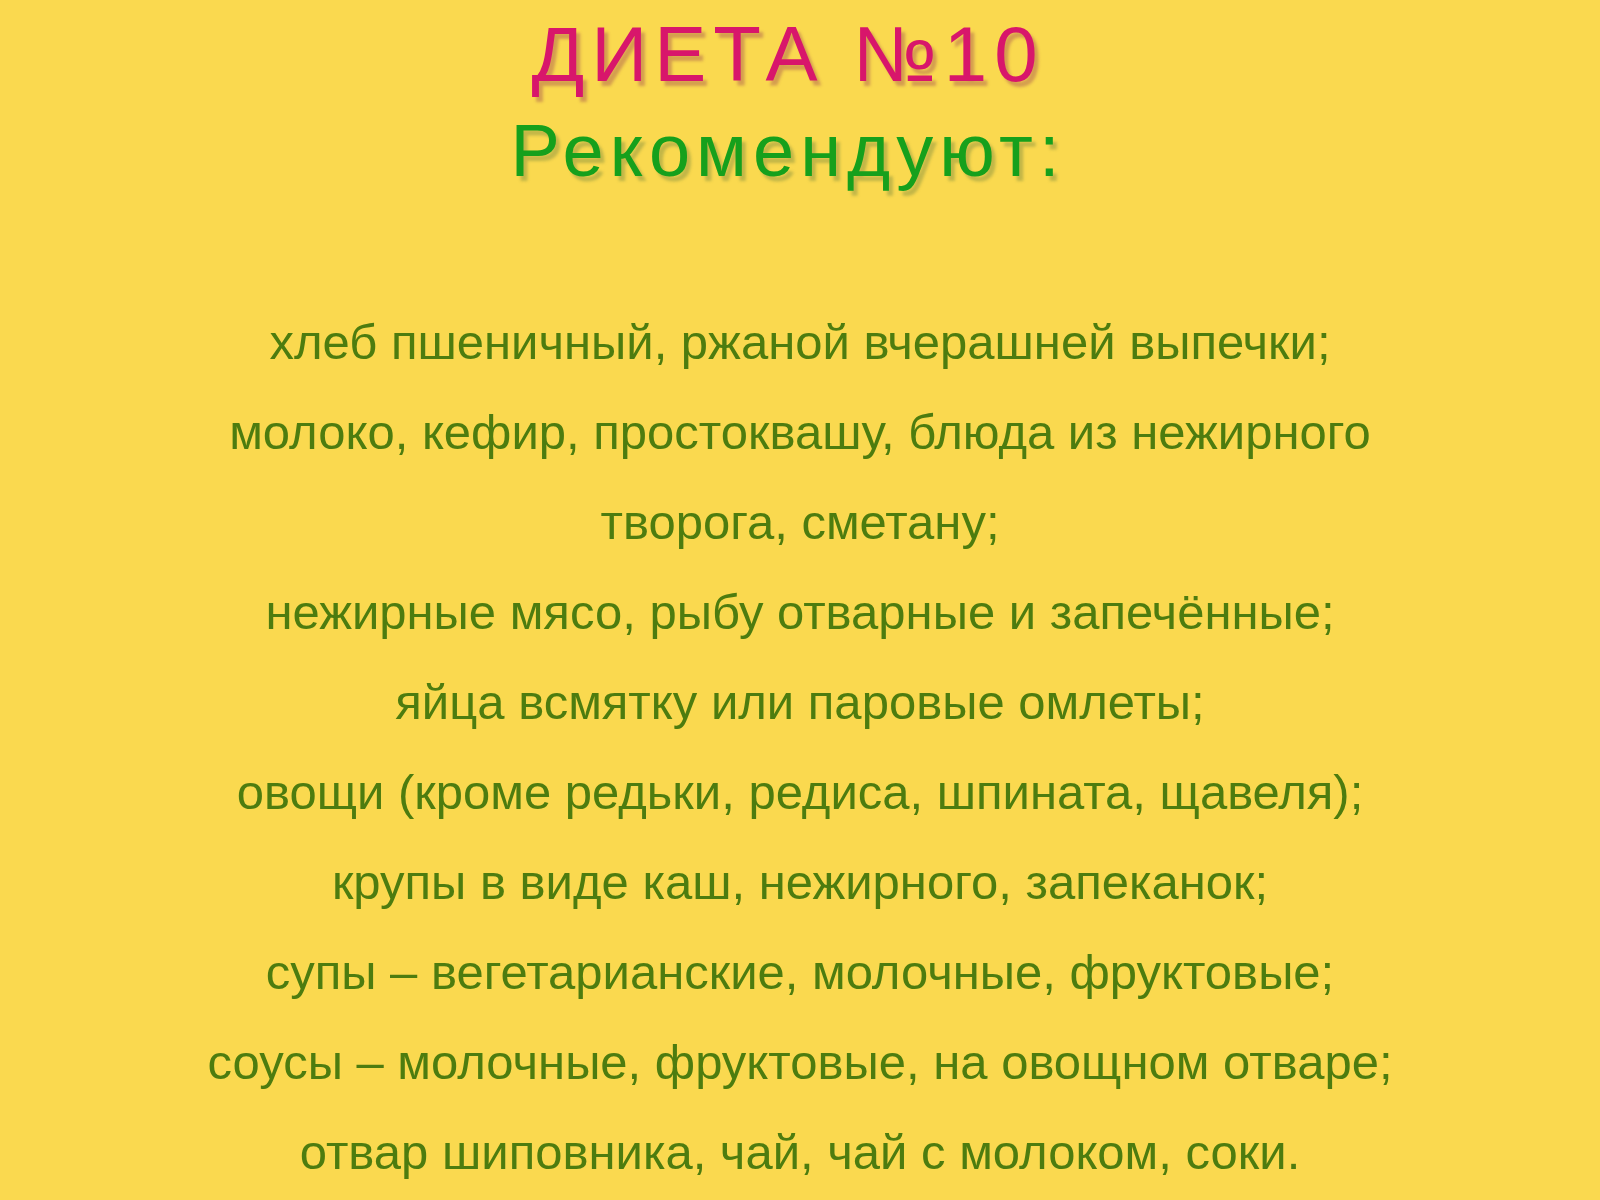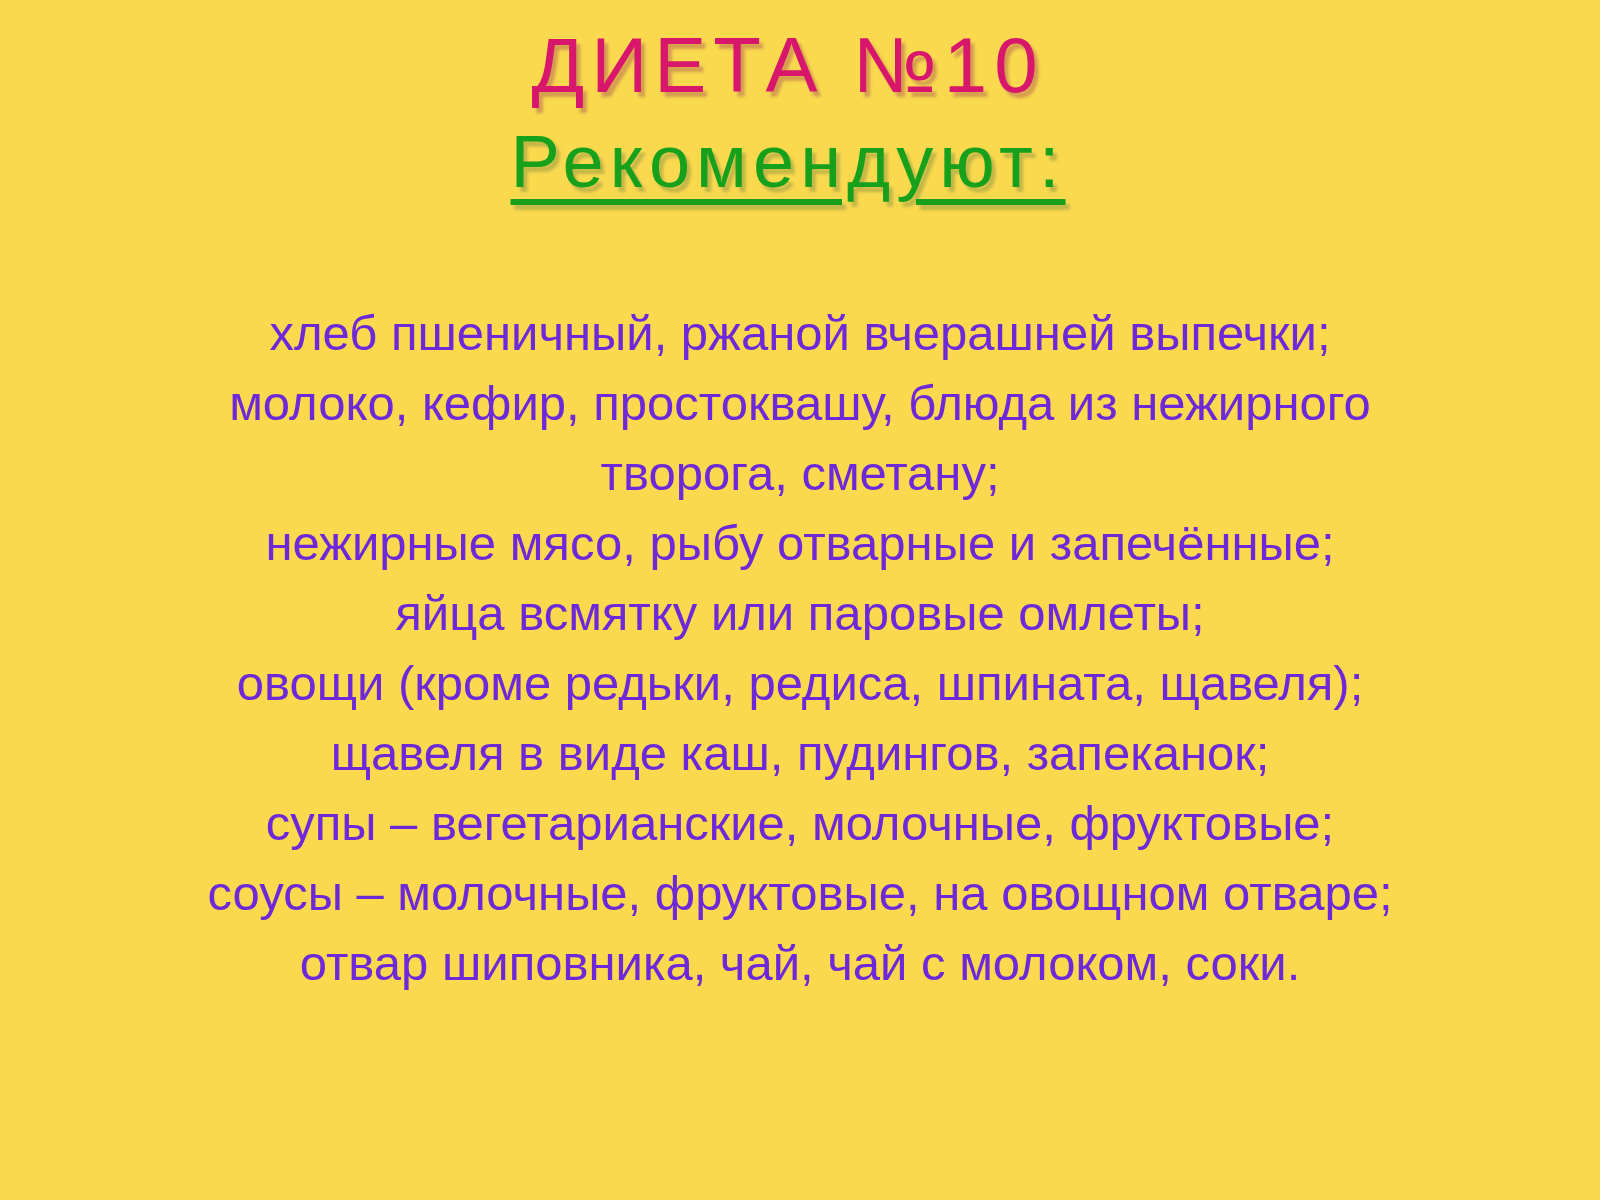--- a/index.html
+++ b/index.html
@@ -19,21 +19,21 @@
 
   .slide {
     position: relative;
     box-sizing: border-box;
     width: 1600px;
     height: 1200px;
     background: #fad94f;
     display: flex;
     flex-direction: column;
     align-items: center;
-    padding-top: 23px;
+    padding-top: 12px;
   }
 
   
   .title-block {
     width: 100%;
     text-align: center;
     
     transform: translateX(-12px);
   }
 
@@ -50,62 +50,62 @@
   }
 
   .recommend-title {
     display: inline-block;
     margin-top: 14px;
     font-size: 74px;
     line-height: 1.1;
     font-weight: 400;
     letter-spacing: 6px;
     color: #16a01c;
-    text-decoration: underline;
     text-decoration-thickness: 6px;
     text-underline-offset: 12px;
     text-shadow: 4px 5px 3px rgba(110, 130, 60, 0.40);
     white-space: nowrap;
   }
 
   
   .food-list {
     list-style: none;
     margin: 0;
     padding: 0;
     width: 1420px;
     margin-top: 34px;
     text-align: center;
   }
 
   .food-line {
-    color: #6d28d9;
+    color: #4d7c0f;
     font-size: 49px;
     line-height: 70px;
     font-weight: 400;
     letter-spacing: 0px;
     white-space: nowrap;
+    margin-top: 20px;
   }
 </style>
 </head>
 <body>
 
 <div class="slide">
 
   <div class="title-block">
     <h1 class="diet-title">ДИЕТА №10</h1>
     <h2 class="recommend-title">Рекомендуют:</h2>
   </div>
 
   <ul class="food-list">
     <li class="food-line">хлеб пшеничный, ржаной вчерашней выпечки;</li>
     <li class="food-line">молоко, кефир, простоквашу, блюда из нежирного</li>
     <li class="food-line">творога, сметану;</li>
     <li class="food-line">нежирные мясо, рыбу отварные и запечённые;</li>
     <li class="food-line">яйца всмятку или паровые омлеты;</li>
     <li class="food-line">овощи (кроме редьки, редиса, шпината, щавеля);</li>
-    <li class="food-line">щавеля в виде каш, пудингов, запеканок;</li>
+    <li class="food-line">крупы в виде каш, нежирного, запеканок;</li>
     <li class="food-line">супы – вегетарианские, молочные, фруктовые;</li>
     <li class="food-line">соусы – молочные, фруктовые, на овощном отваре;</li>
     <li class="food-line">отвар шиповника, чай, чай с молоком, соки.</li>
   </ul>
 
 </div>
 
 </body></html>

